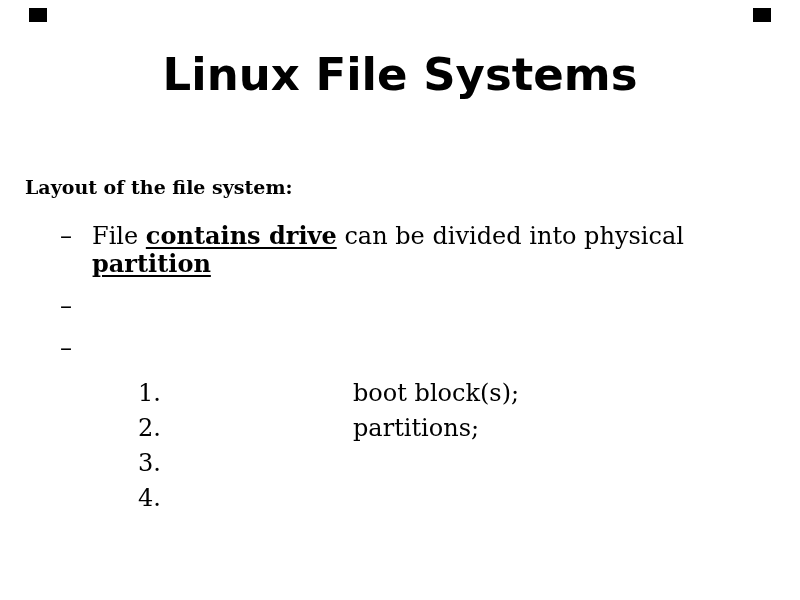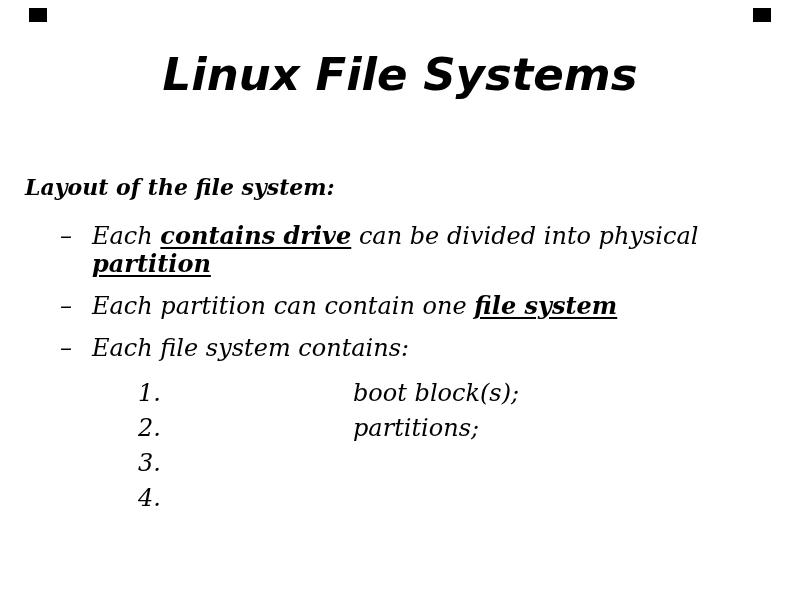--- a/index.html
+++ b/index.html
@@ -8,21 +8,20 @@
     background: #ffffff;
   }
   .slide {
     position: relative;
     width: 800px;
     height: 568px;
     background: #ffffff;
     color: #000000;
     overflow: hidden;
     font-family: "DejaVu Serif", serif;
-    font-style: italic;
   }
   
   .corner {
     position: absolute;
     width: 18px;
     height: 14px;
     background: #000000;
   }
   .corner-tl { left: 29px;  top: 8px; }
   .corner-tr { left: 753px; top: 8px; }
@@ -46,21 +45,21 @@
   .content {
     position: absolute;
     left: 25px;
     top: 172px;
     width: 750px;
   }
 
   .heading {
     margin: 0 0 20px 0;
     font-weight: bold;
-    font-size: 22px;
+    font-size: 19px;
     line-height: 30px;
   }
 
   .bullet {
     display: flex;
     align-items: flex-start;
     font-size: 24px;
     line-height: 28px;
     margin: 0 0 14px 0;
   }
@@ -108,31 +107,29 @@
   <div class="corner corner-br"></div>
 
   <h1 class="title">Linux File Systems</h1>
 
   <div class="content">
     <p class="heading">Layout of the file system:</p>
 
     <div id="bullet-list">
   <div class="bullet">
     <span class="bullet-marker">–</span>
-    <span class="bullet-text"><span class="normal">Each </span><span class="bold-underline">contains drive</span><span class="normal"> can be divided into physical </span><br><span class="bold-underline">partition</span></span>
+    <span class="bullet-text"><span class="normal">File </span><span class="bold-underline">contains drive</span><span class="normal"> can be divided into physical </span><br><span class="bold-underline">partition</span></span>
   </div>
 
   <div class="bullet">
     <span class="bullet-marker">–</span>
-    <span class="bullet-text"><span class="normal">Each partition can contain one </span><span class="bold-underline">file system</span></span>
   </div>
 
   <div class="bullet">
     <span class="bullet-marker">–</span>
-    <span class="bullet-text"><span class="normal">Each file system contains:</span></span>
   </div>
 </div>
 
     <div class="numlist" id="numbered-list">
   <div class="numrow">
     <span class="num">1.</span>
     <span class="item-label">boot block(s);</span>
   </div>
 
   <div class="numrow">

